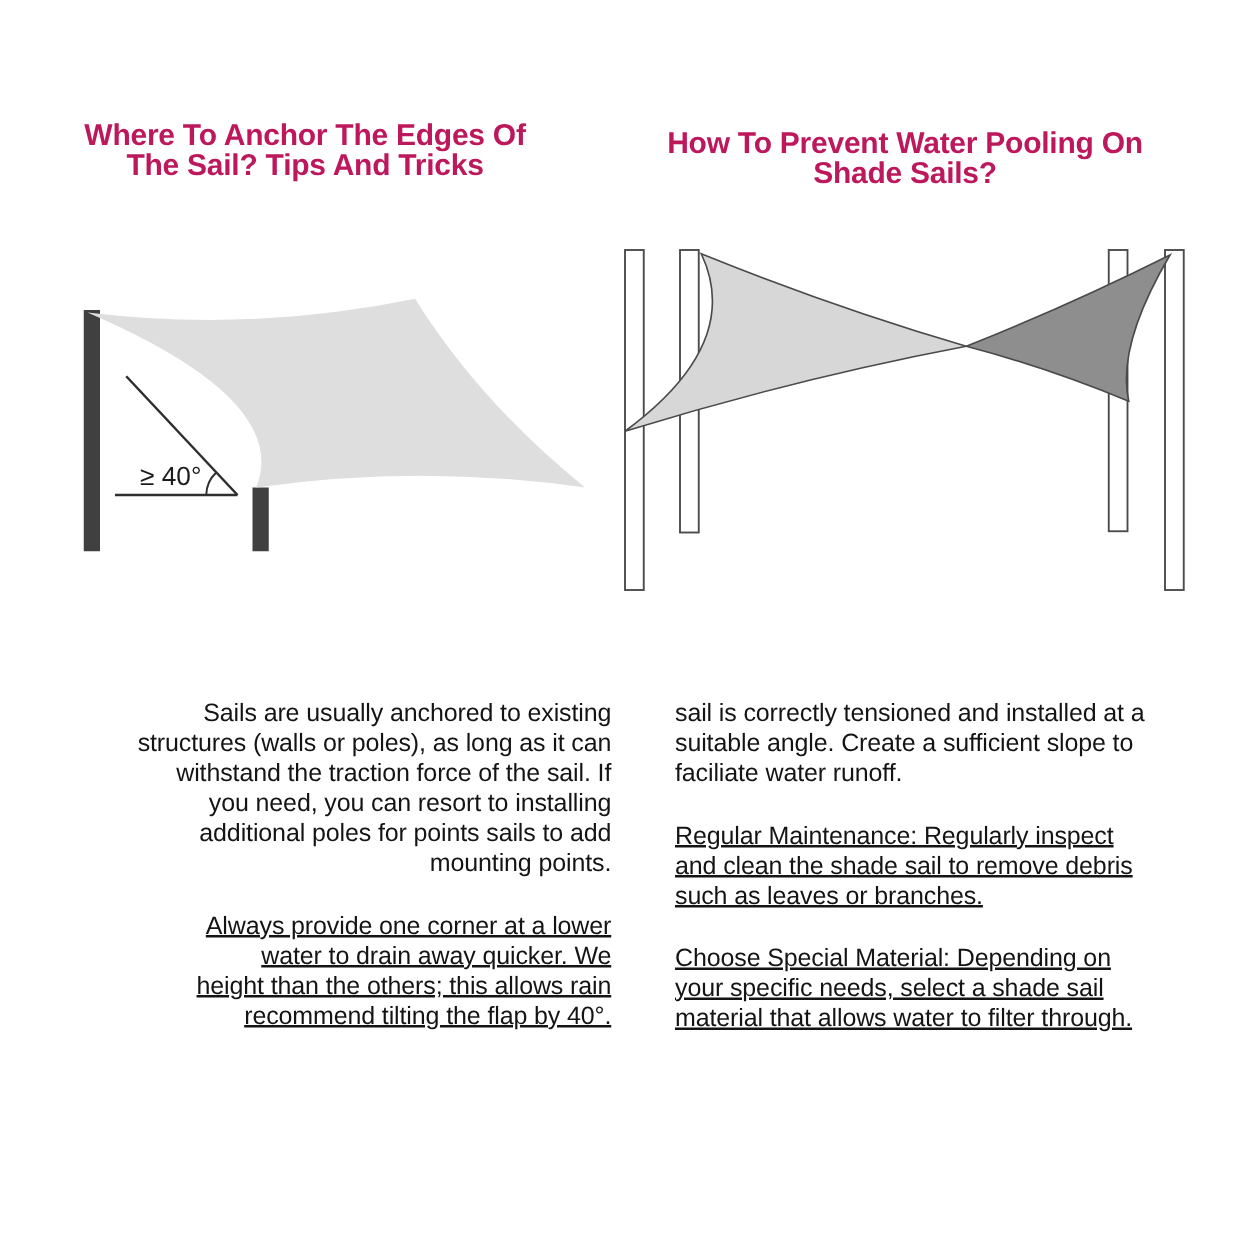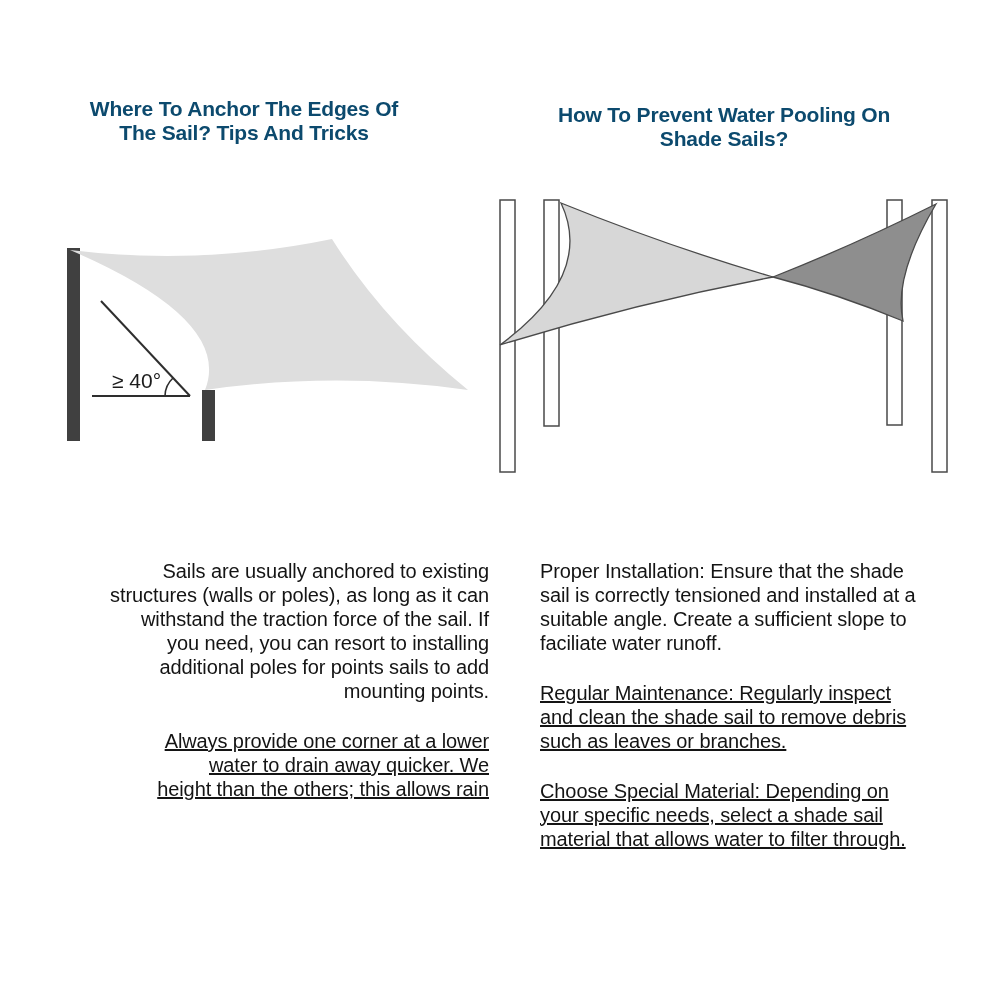--- a/index.html
+++ b/index.html
@@ -3,22 +3,22 @@
 <meta charset="utf-8">
 <style>
   html,body{margin:0;padding:0;}
   body{
     width:1000px;height:1000px;background:#ffffff;
     font-family:"Liberation Sans","DejaVu Sans",sans-serif;
     color:#141414;position:relative;overflow:hidden;
   }
   .page{position:absolute;inset:0;}
   .title{
-    position:absolute;margin:0;font-size:21px;line-height:24px;
-    font-weight:700;text-align:center;letter-spacing:-0.2px;color:#0c4a6e;
+    position:absolute;margin:0;font-size:24px;line-height:24px;
+    font-weight:700;text-align:center;letter-spacing:-0.2px;color:#be185d;
   }
   .title-left{left:44px;top:97px;width:400px;}
   .title-right{left:524px;top:103px;width:400px;}
   .title .tl{display:block;}
   .diagram{position:absolute;}
   .diagram-left{left:50px;top:220px;width:440px;height:240px;}
   .diagram-right{left:490px;top:195px;width:470px;height:290px;}
   .body{position:absolute;font-size:20px;line-height:24px;letter-spacing:-0.1px;}
   .body-left{left:59px;top:559px;width:430px;text-align:right;}
   .body-right{left:540px;top:559px;width:430px;}
@@ -53,20 +53,21 @@
         <span style="display:block">structures (walls or poles), as long as it can</span>
         <span style="display:block">withstand the traction force of the sail. If</span>
         <span style="display:block">you need, you can resort to installing</span>
         <span style="display:block">additional poles for points sails to add</span>
         <span style="display:block">mounting points.</span>
       </p>
       <p>
         <span style="display:block">Always provide one corner at a lower</span>
         <span style="display:block">water to drain away quicker. We</span>
         <span style="display:block">height than the others; this allows rain</span>
+        <span style="display:block">recommend tilting the flap by 40°.</span>
       </p>
     </div>
   </section>
 
   <section>
     <h2 class="title title-right">
       <span class="tl">How To Prevent Water Pooling On</span>
       <span class="tl">Shade Sails?</span>
     </h2>
 
@@ -74,21 +75,20 @@
       <rect x="10" y="5" width="15" height="272" stroke-width="1.5" fill="#ffffff" stroke="#4a4a4a"></rect>
       <rect x="54" y="5" width="15" height="226" stroke-width="1.5" fill="#ffffff" stroke="#4a4a4a"></rect>
       <rect x="397" y="5" width="15" height="225" stroke-width="1.5" fill="#ffffff" stroke="#4a4a4a"></rect>
       <rect x="442" y="5" width="15" height="272" stroke-width="1.5" fill="#ffffff" stroke="#4a4a4a"></rect>
       <path d="M 71,8 Q 177,51 283,82 Q 146,108 10,150 Q 105,80 71,8 Z" stroke-width="1.3" fill="#d7d7d7" stroke="#4a4a4a"></path>
       <path d="M 283,82 Q 364,50 446,9 Q 403,82 413,126 Q 348,99 283,82 Z" stroke-width="1.3" fill="#8e8e8e" stroke="#4a4a4a"></path>
     </svg>
 
     <div class="body body-right">
       <p>
-        <span style="display:block">Proper Installation: Ensure that the shade</span>
         <span style="display:block">sail is correctly tensioned and installed at a</span>
         <span style="display:block">suitable angle. Create a sufficient slope to</span>
         <span style="display:block">faciliate water runoff.</span>
       </p>
       <p>
         <span style="display:block">Regular Maintenance: Regularly inspect</span>
         <span style="display:block">and clean the shade sail to remove debris</span>
         <span style="display:block">such as leaves or branches.</span>
       </p>
       <p>

